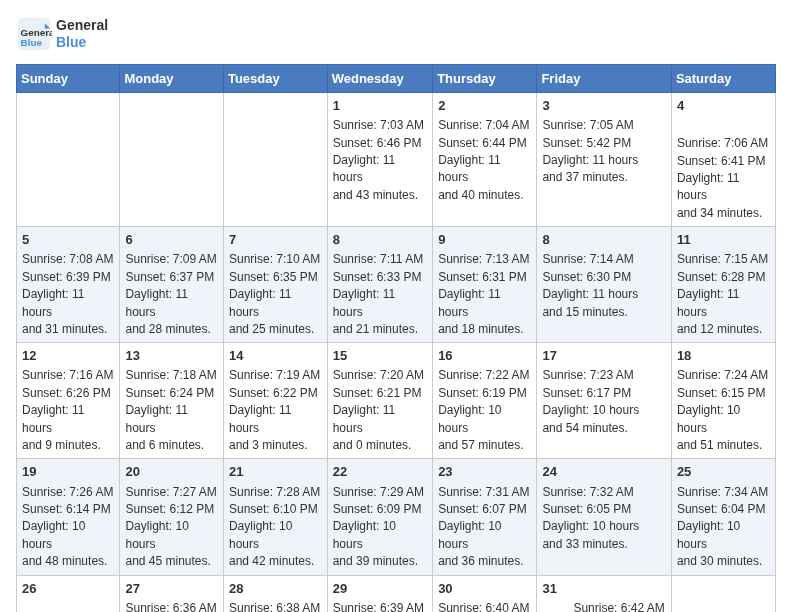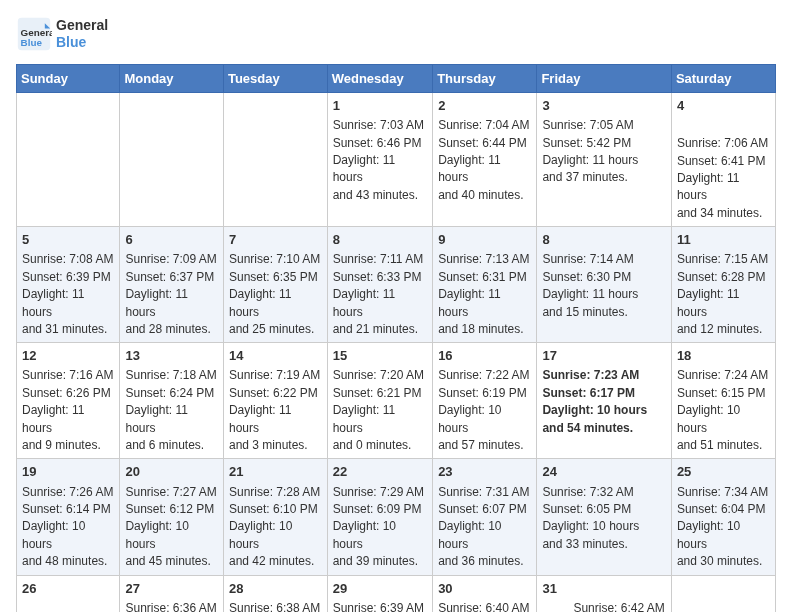--- a/index.html
+++ b/index.html
@@ -231,21 +231,21 @@
         </td>
         <td>
           <span class="day-number">16</span>
           <div class="day-info" style="white-space: pre-wrap;">Sunrise: 7:22 AM
 Sunset: 6:19 PM
 Daylight: 10 hours
 and 57 minutes.</div>
         </td>
         <td>
           <span class="day-number">17</span>
-          <div class="day-info" style="white-space: pre-wrap; font-weight: bold;">Sunrise: 7:23 AM
+          <div class="day-info" style="white-space: pre-wrap;">Sunrise: 7:23 AM
 Sunset: 6:17 PM
 Daylight: 10 hours
 and 54 minutes.</div>
         </td>
         <td>
           <span class="day-number">18</span>
           <div class="day-info" style="white-space: pre-wrap;">Sunrise: 7:24 AM
 Sunset: 6:15 PM
 Daylight: 10 hours
 and 51 minutes.</div>

